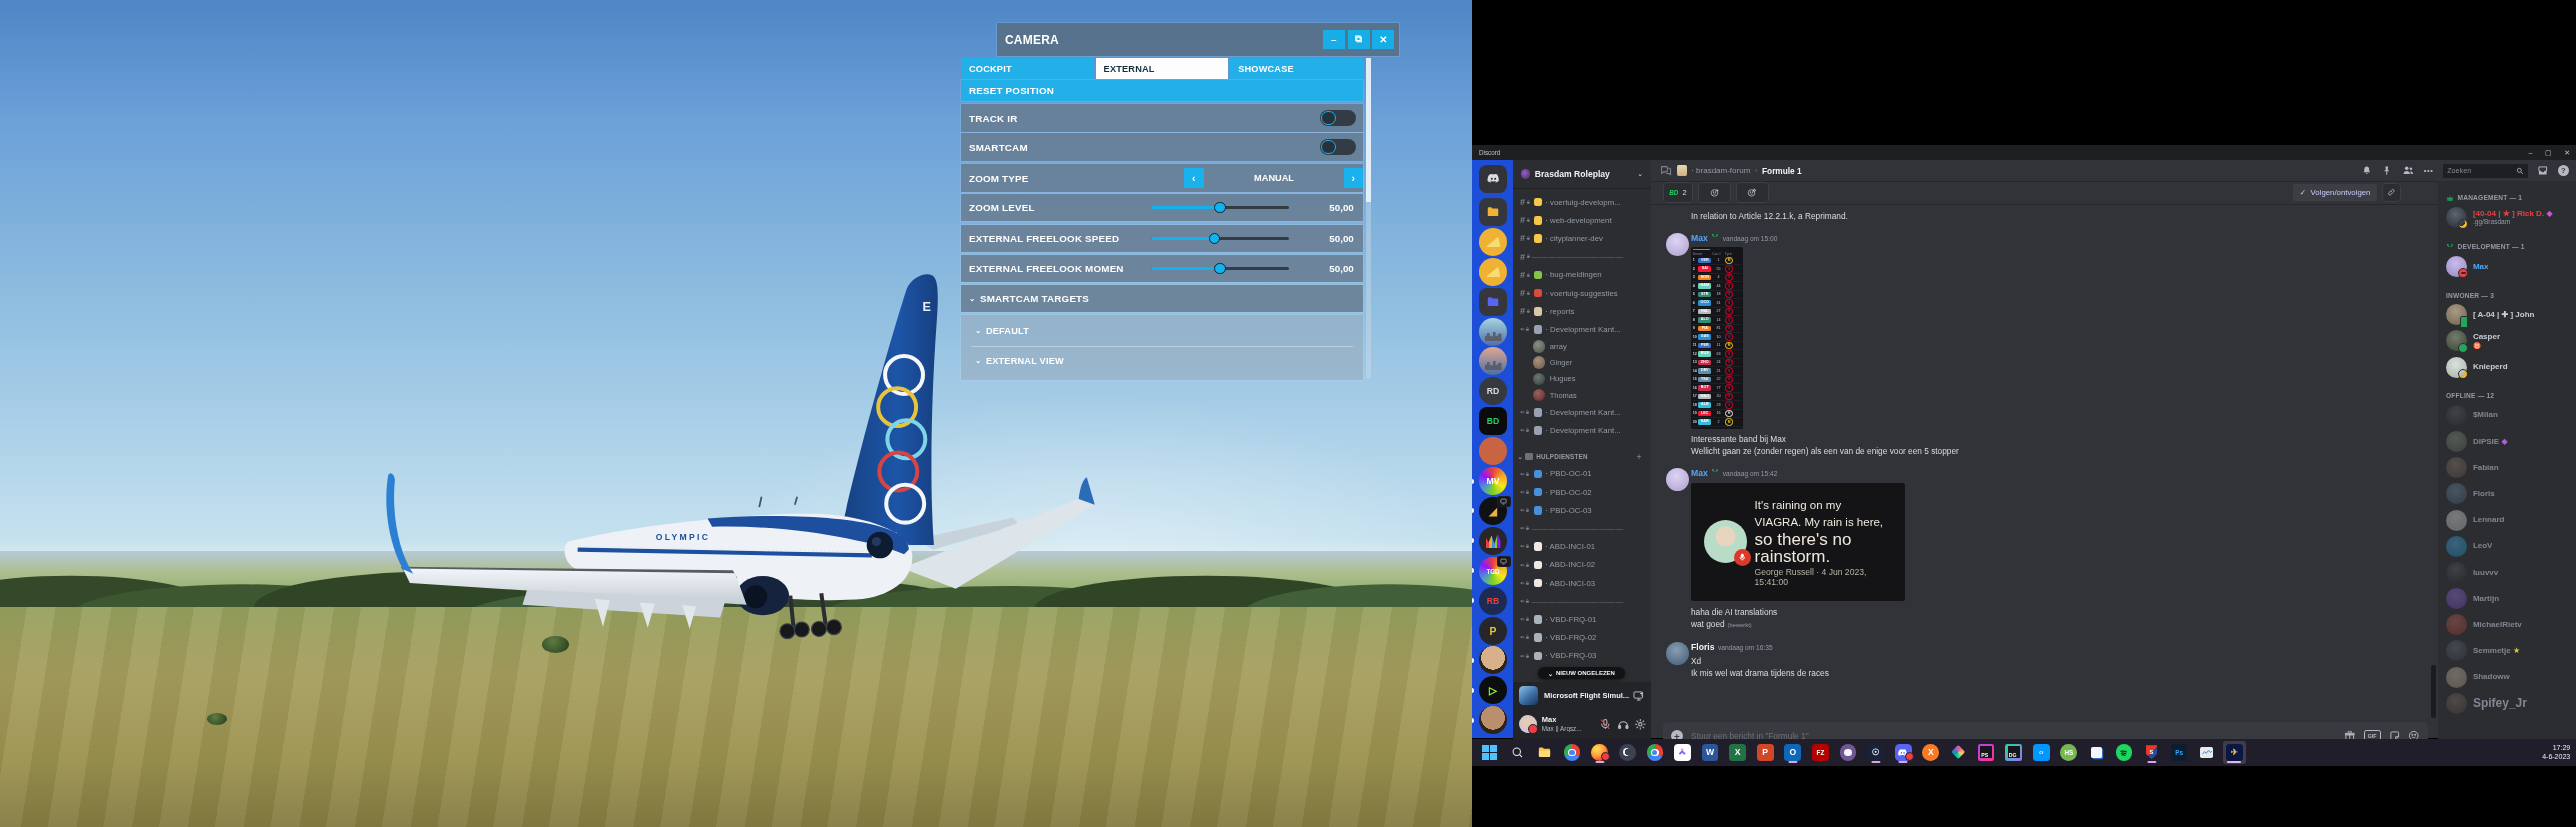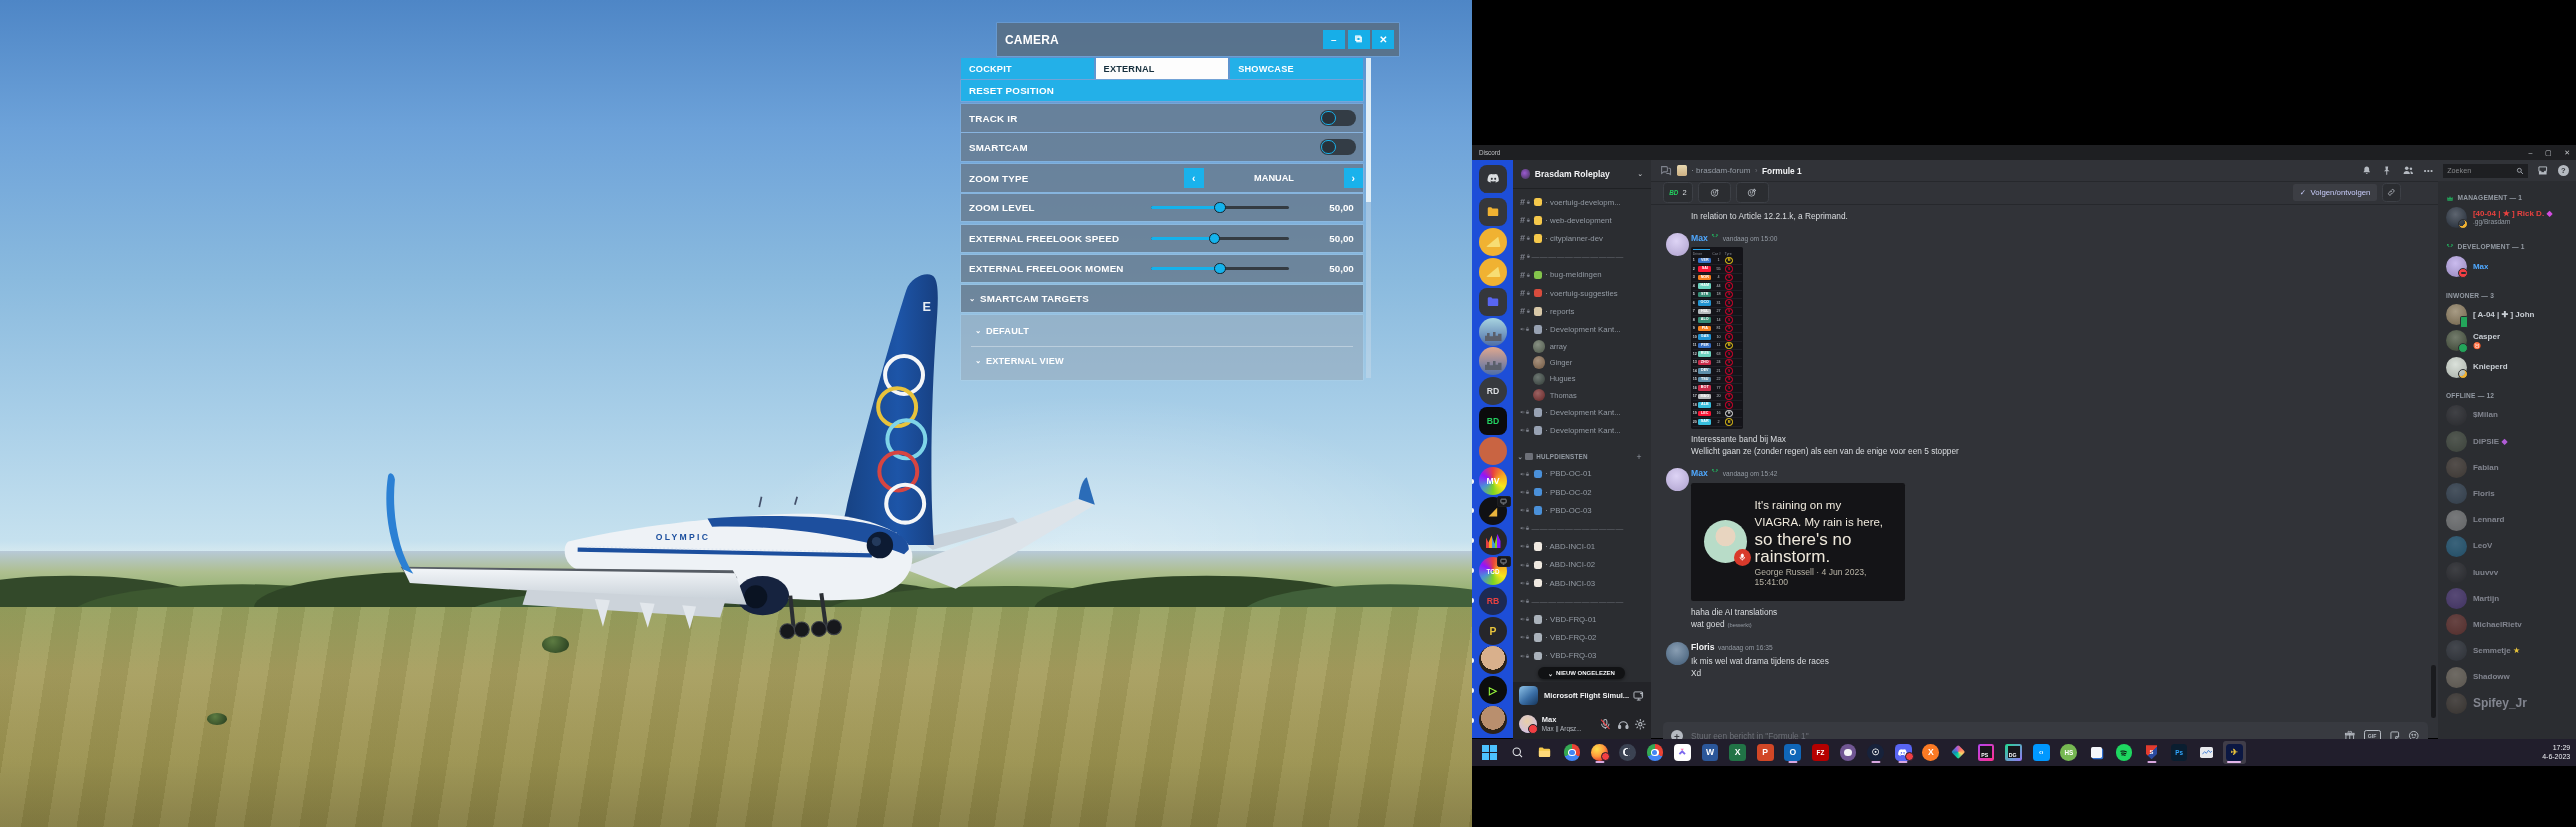--- a/index.html
+++ b/index.html
@@ -932,22 +932,22 @@
               </div>
               <div class="msg-line">haha die AI translations</div>
               <div class="msg-line">wat goed<span style="font-size: 5.8px; color: rgb(148, 155, 164); margin-left: 2.9px;">(bewerkt)</span></div>
             </div>
             <div style="position: relative; margin-top: 10.4px;">
               <div class="mavatar" style="background: radial-gradient(circle at 45% 35%, rgba(255, 255, 255, 0.35), rgba(0, 0, 0, 0.15)), rgb(74, 106, 138);"></div>
               <div class="mhead">
                 <span class="mname" style="color: rgb(242, 243, 245);">Floris</span>
                 <span class="mtime">vandaag om 16:35</span>
               </div>
+              <div class="msg-line">Xd</div>
               <div class="msg-line">Ik mis wel wat drama tijdens de races</div>
-              <div class="msg-line">Xd</div>
             </div>
           </div>
         <div class="abs" style="left:11.5px;top:541px;width:765px;height:28px;background:#383a40;border-radius:4.6px;display:flex;align-items:center;">
           <div style="width:12.6px;height:12.6px;border-radius:50%;background:#b5bac1;color:#383a40;font-weight:bold;font-size:9.8px;display:flex;align-items:center;justify-content:center;margin:0 8px;">+</div>
           <span style="color:#6d7078;font-size:8.3px;">Stuur een bericht in "Formule 1"</span>
           <div style="margin-left:auto;margin-right:8px;display:flex;align-items:center;gap:8px;color:#b5bac1;">
             <div class="ic" style="width:11.5px;height:11.5px;">
                 <svg viewBox="0 0 24 24" fill="none" stroke="currentColor" stroke-width="2">
                   <rect x="4" y="10" width="16" height="10" rx="1"></rect>
                   <rect x="3" y="7" width="18" height="3"></rect>

